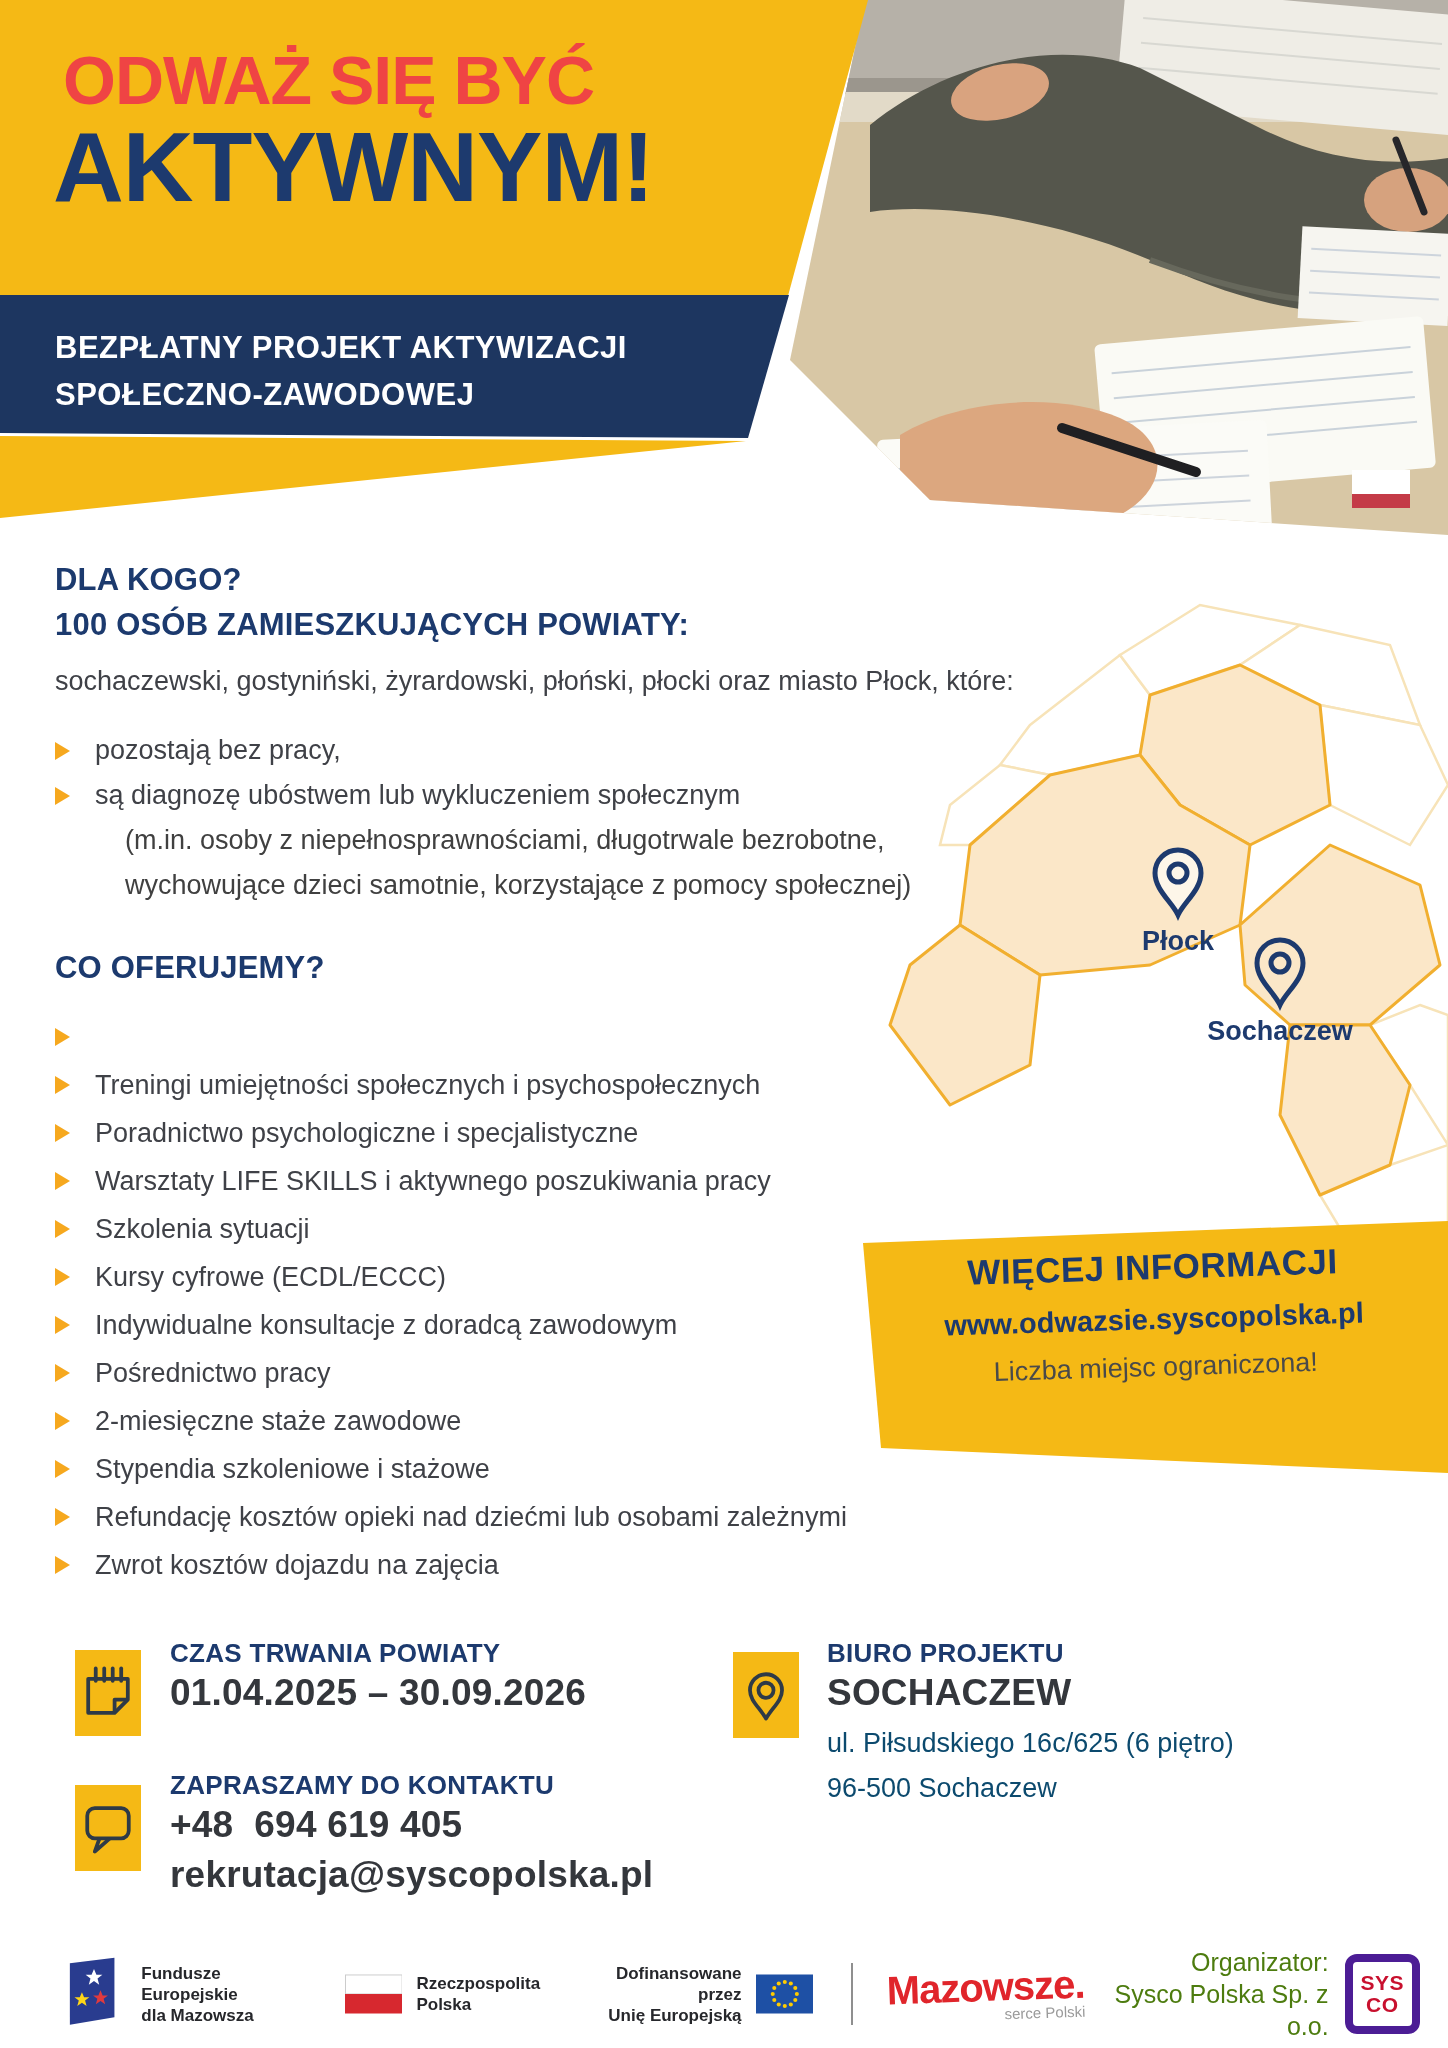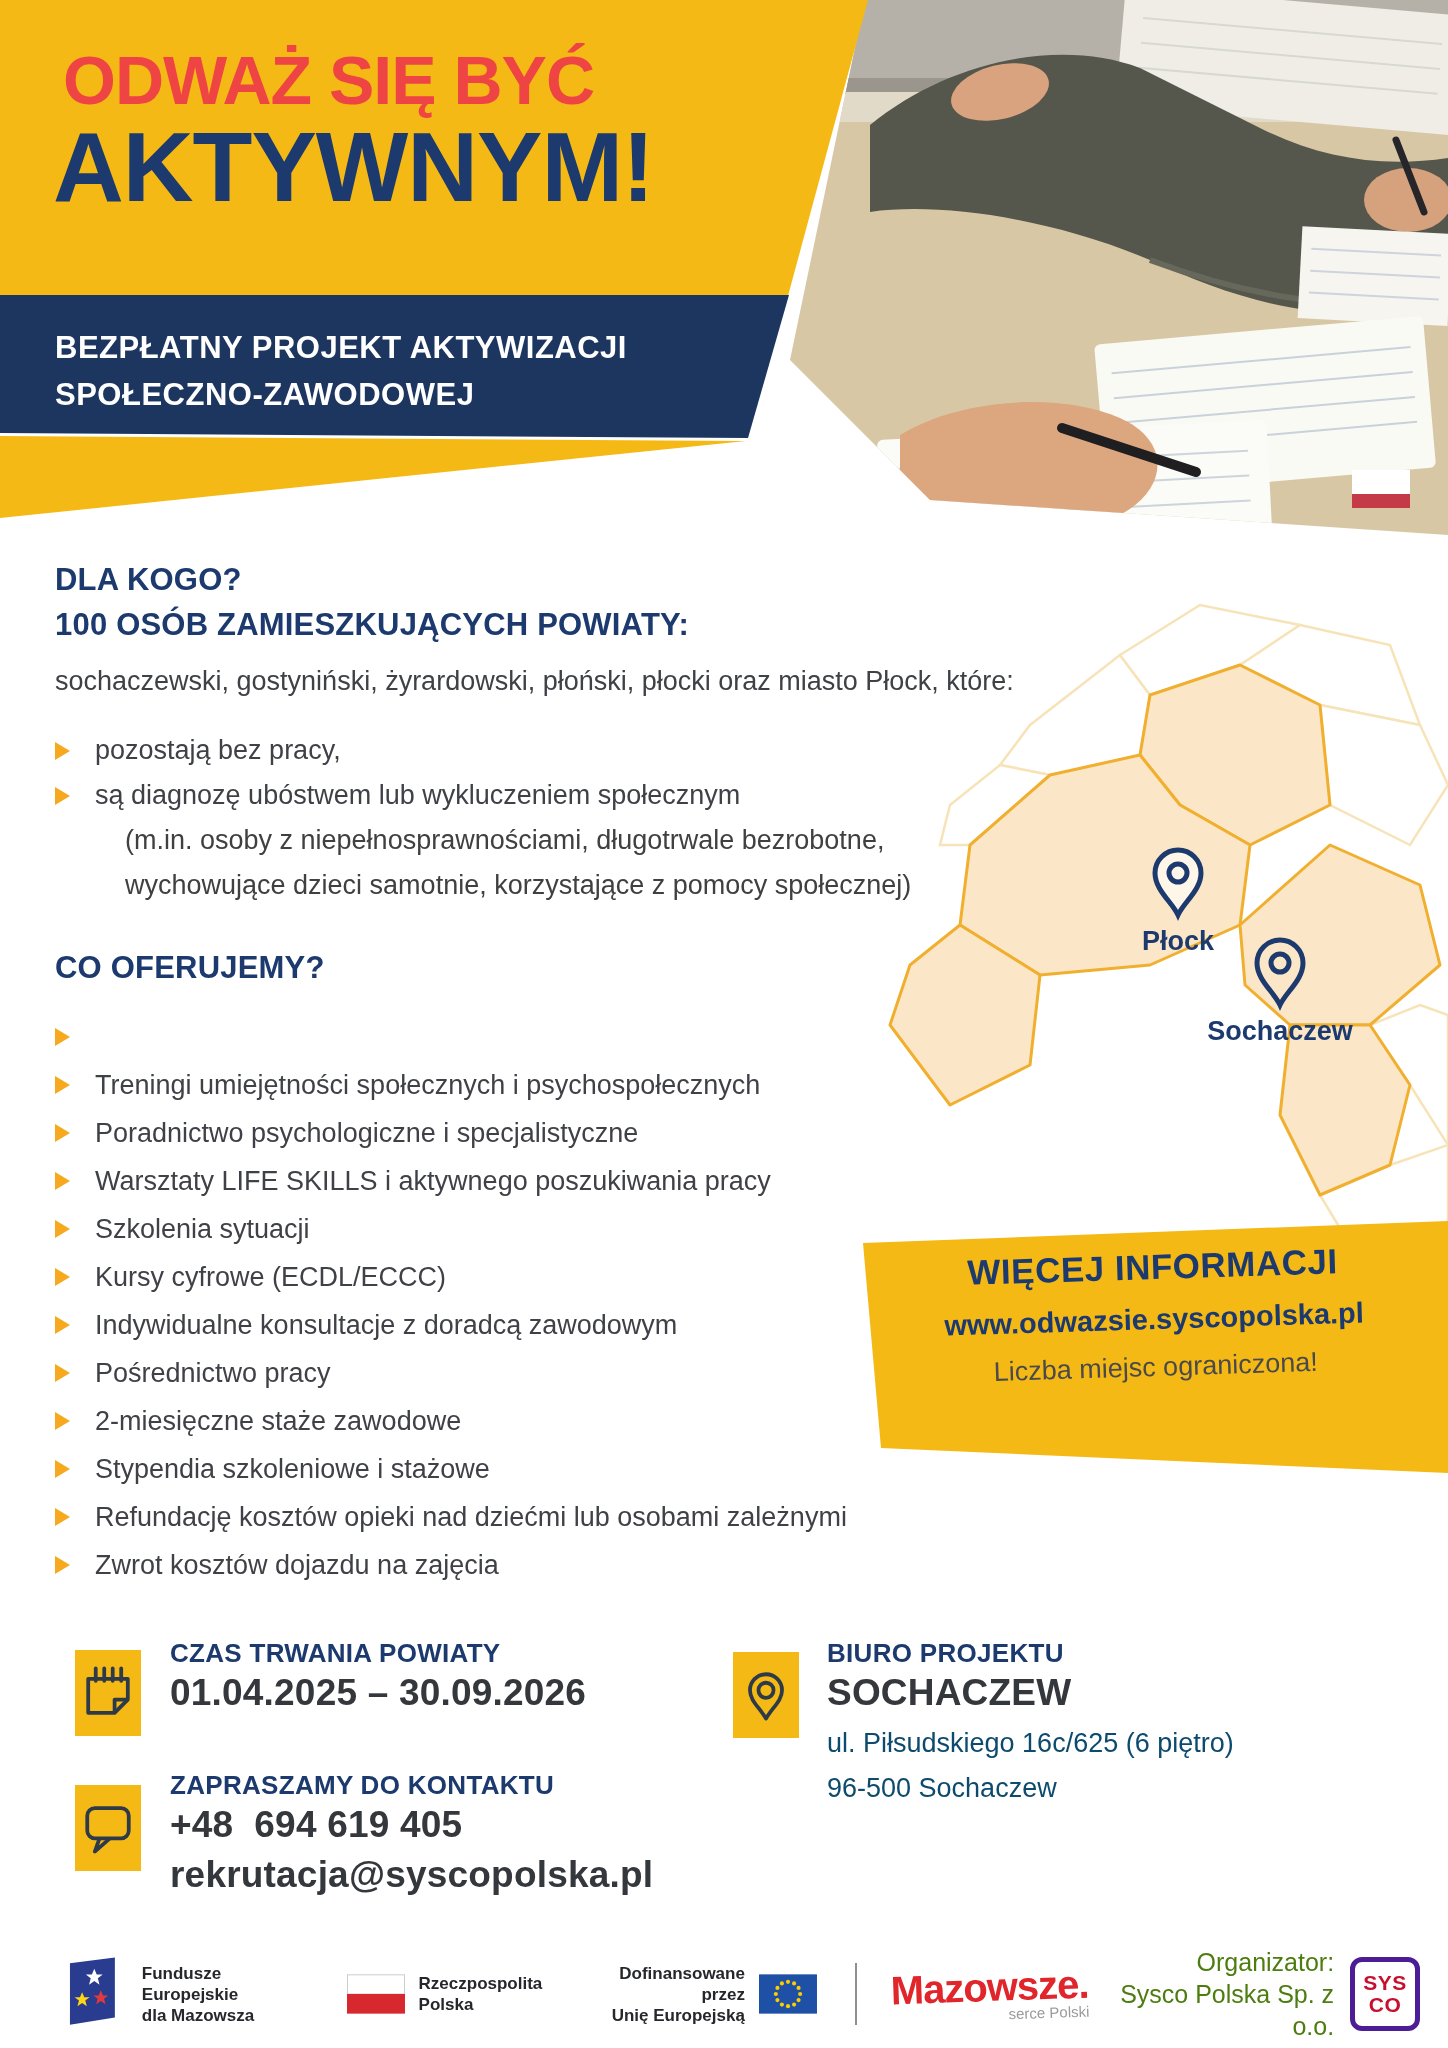--- a/index.html
+++ b/index.html
@@ -49,21 +49,21 @@
   .prewrap{white-space:pre-wrap;}
   
   .footer{position:absolute;left:55px;top:1948px;width:1365px;height:92px;display:flex;align-items:center;}
   .flogo-text{font-size:17px;font-weight:700;color:#26272B;line-height:21px;}
   .flogo-text.right{text-align:right;}
   .fdivider{width:2px;height:62px;background:#8F8F8F;margin:0 34px 0 38px;}
   .mazowsze{transform:rotate(-2deg);}
   .mazowsze .mz{font-size:40px;font-weight:800;color:#E0252B;letter-spacing:-1px;}
   .mazowsze .mz-sub{font-size:15px;color:#9A9A9A;text-align:right;margin-top:-4px;}
   .org-text{font-size:25px;color:#4d7c0f;line-height:32px;text-align:right;}
-  .sysco{width:64px;height:64px;border:5px solid #4c1d95;border-radius:12px;margin-left:16px;
+  .sysco{width:64px;height:64px;border:8px solid #4c1d95;border-radius:12px;margin-left:16px;
          display:flex;flex-direction:column;align-items:center;justify-content:center;
          color:#C8102E;font-size:21px;font-weight:800;line-height:22px;letter-spacing:.5px;}
   .ml12{margin-left:12px;} .ml14{margin-left:14px;} .ml36{margin-left:36px;} .ml40{margin-left:40px;}
   .spacer{flex:1;}
 </style>
 </head>
 <body>
 
 <div class="page">
 

